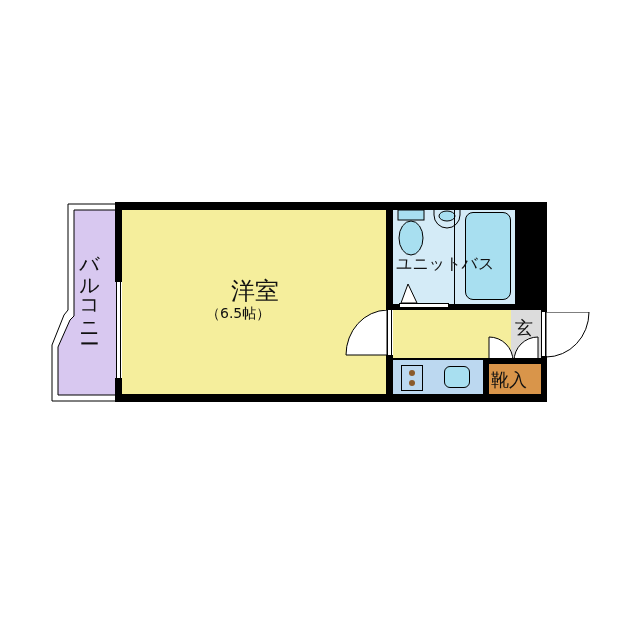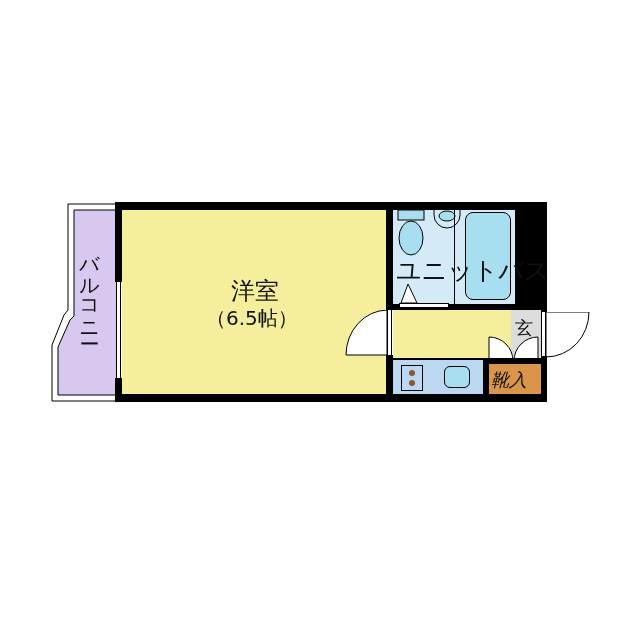--- a/index.html
+++ b/index.html
@@ -21,21 +21,21 @@
 
   <div class="abs wall" style="left:115px;top:202px;width:432px;height:8px;"></div>
   <div class="abs wall" style="left:115px;top:394px;width:432px;height:8px;"></div>
   <div class="abs wall" style="left:115px;top:202px;width:7px;height:80px;"></div>
   <div class="abs wall" style="left:115px;top:378px;width:7px;height:24px;"></div>
 
   <div class="abs" style="left:116px;top:282px;width:5px;height:96px;background:#fff;border-left:1px solid #000;border-right:1px solid #000;"></div>
 
   <div class="abs" style="left:122px;top:210px;width:264px;height:184px;background:#f5ee9c;"></div>
   <div class="label" style="left:231px;top:275px;font-size:24px;">洋室</div>
-  <div class="label" style="left:206px;top:305px;font-size:20px;">（6.5帖）</div>
+  <div class="label" style="left:206px;top:305px;font-size:14px;">（6.5帖）</div>
 
   <div class="abs wall" style="left:386px;top:202px;width:7px;height:108px;"></div>
   <div class="abs wall" style="left:386px;top:355px;width:7px;height:47px;"></div>
   <div class="abs" style="left:387px;top:310px;width:5px;height:45px;background:#fff;border-left:1px solid #000;border-right:1px solid #000;"></div>
   <svg class="abs" style="left:345px;top:310px;" width="42" height="46">
     <path d="M42,0 A42,45 0 0 0 1,45 L42,45 Z" fill="#fff" stroke="#000" stroke-width="1"></path>
   </svg>
 
   <div class="abs" style="left:393px;top:210px;width:122px;height:96px;background:#d4ebf7;"></div>
   <div class="abs wall" style="left:515px;top:202px;width:32px;height:108px;"></div>
@@ -50,21 +50,21 @@
   <svg class="abs" style="left:433px;top:210px;" width="28" height="20">
     <path d="M1,0 L1,5 A13,13 0 0 0 27,5 L27,0" fill="#d4ebf7" stroke="#000"></path>
     <ellipse cx="14" cy="6" rx="8" ry="5" fill="#a8dff0" stroke="#000"></ellipse>
   </svg>
   <div class="abs" style="left:454px;top:210px;width:1px;height:94px;background:#000;"></div>
 
   <div class="abs" style="left:465px;top:212px;width:46px;height:88px;background:#a8dff0;border:1px solid #000;border-radius:8px;"></div>
   <svg class="abs" style="left:400px;top:284px;" width="18" height="20">
     <path d="M8,0 L1,19 L17,19 Z" fill="#fff" stroke="#000"></path>
   </svg>
-  <div class="label" style="left:396px;top:254px;font-size:25px;">ユニットバス</div>
+  <div class="label" style="left:396px;top:254px;font-size:16px;">ユニットバス</div>
 
   <div class="abs" style="left:393px;top:310px;width:118px;height:50px;background:#f5ee9c;"></div>
 
   <div class="abs" style="left:511px;top:310px;width:30px;height:50px;background:#dcdcdc;"></div>
   <div class="label" style="left:515px;top:316px;font-size:18px;">玄</div>
 
   <div class="abs wall" style="left:541px;top:304px;width:6px;height:8px;"></div>
   <div class="abs" style="left:541px;top:312px;width:5px;height:46px;background:#fff;border-left:1px solid #000;border-right:1px solid #000;"></div>
   <svg class="abs" style="left:546px;top:312px;" width="44" height="46">
     <path d="M0,0 L43,0 A43,45 0 0 1 0,45 Z" fill="#fff" stroke="#000"></path>
@@ -78,15 +78,15 @@
   <div class="abs wall" style="left:393px;top:358px;width:154px;height:6px;"></div>
   <div class="abs" style="left:393px;top:360px;width:90px;height:4px;background:#f5ee9c;"></div>
   <div class="abs" style="left:393px;top:360px;width:90px;height:34px;background:#bcd8f0;"></div>
   <div class="abs" style="left:401px;top:365px;width:22px;height:26px;border:1px solid #000;background:#bcd8f0;"></div>
   <div class="abs" style="left:409px;top:370px;width:6px;height:6px;border-radius:50%;background:#8b5a2b;"></div>
   <div class="abs" style="left:409px;top:380px;width:6px;height:6px;border-radius:50%;background:#8b5a2b;"></div>
   <div class="abs" style="left:444px;top:366px;width:26px;height:22px;border:1px solid #000;border-radius:6px;background:#a8dff0;"></div>
   <div class="abs wall" style="left:483px;top:358px;width:6px;height:40px;"></div>
 
   <div class="abs" style="left:489px;top:364px;width:52px;height:30px;background:#d9954a;"></div>
-  <div class="label" style="left:491px;top:368px;font-size:18px;font-style:italic;">靴入</div>
+  <div class="label" style="left:491px;top:368px;font-size:18px;">靴入</div>
   <div class="abs wall" style="left:541px;top:356px;width:6px;height:46px;"></div>
 </div>
 
 </body></html>

